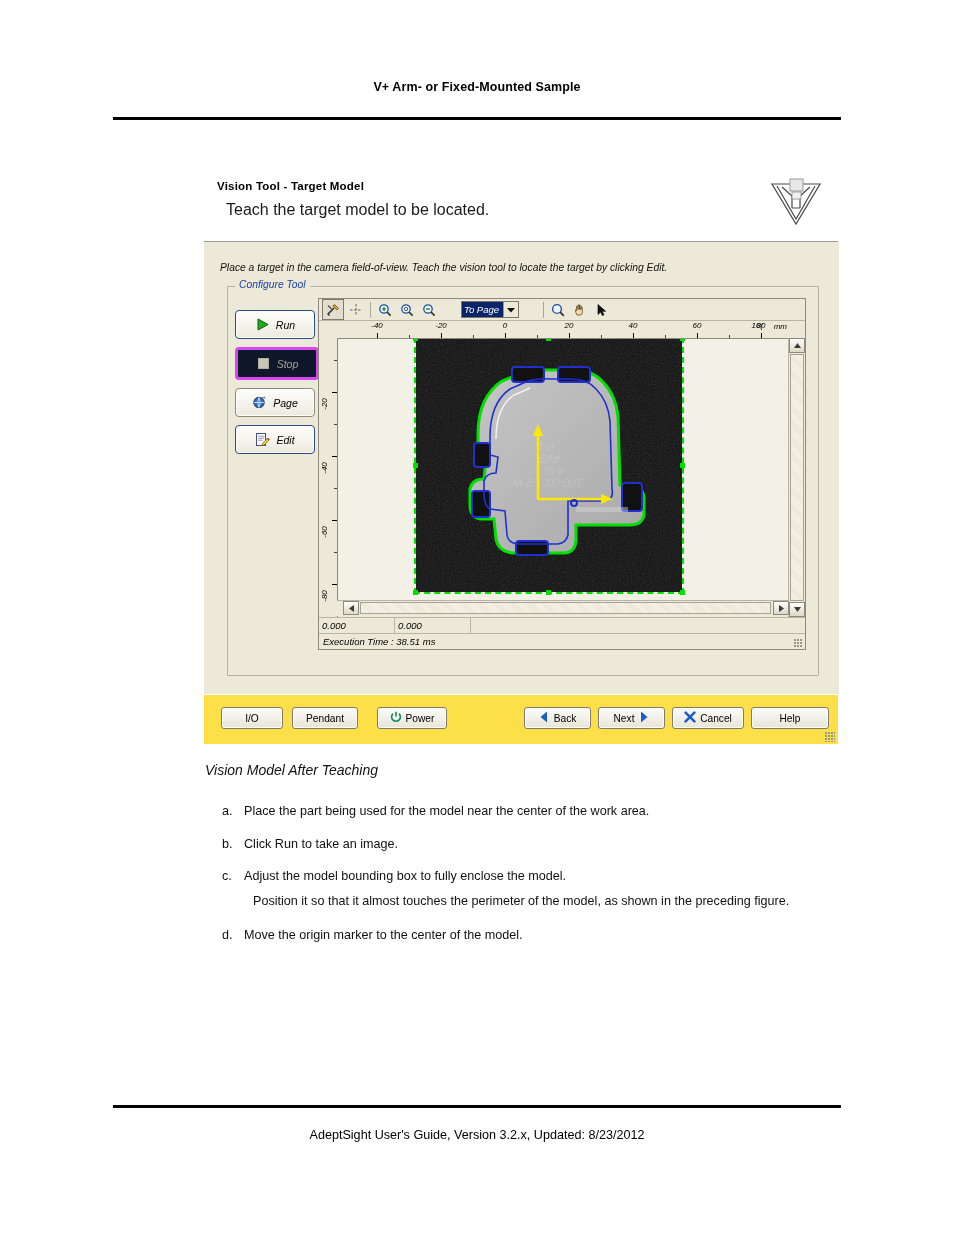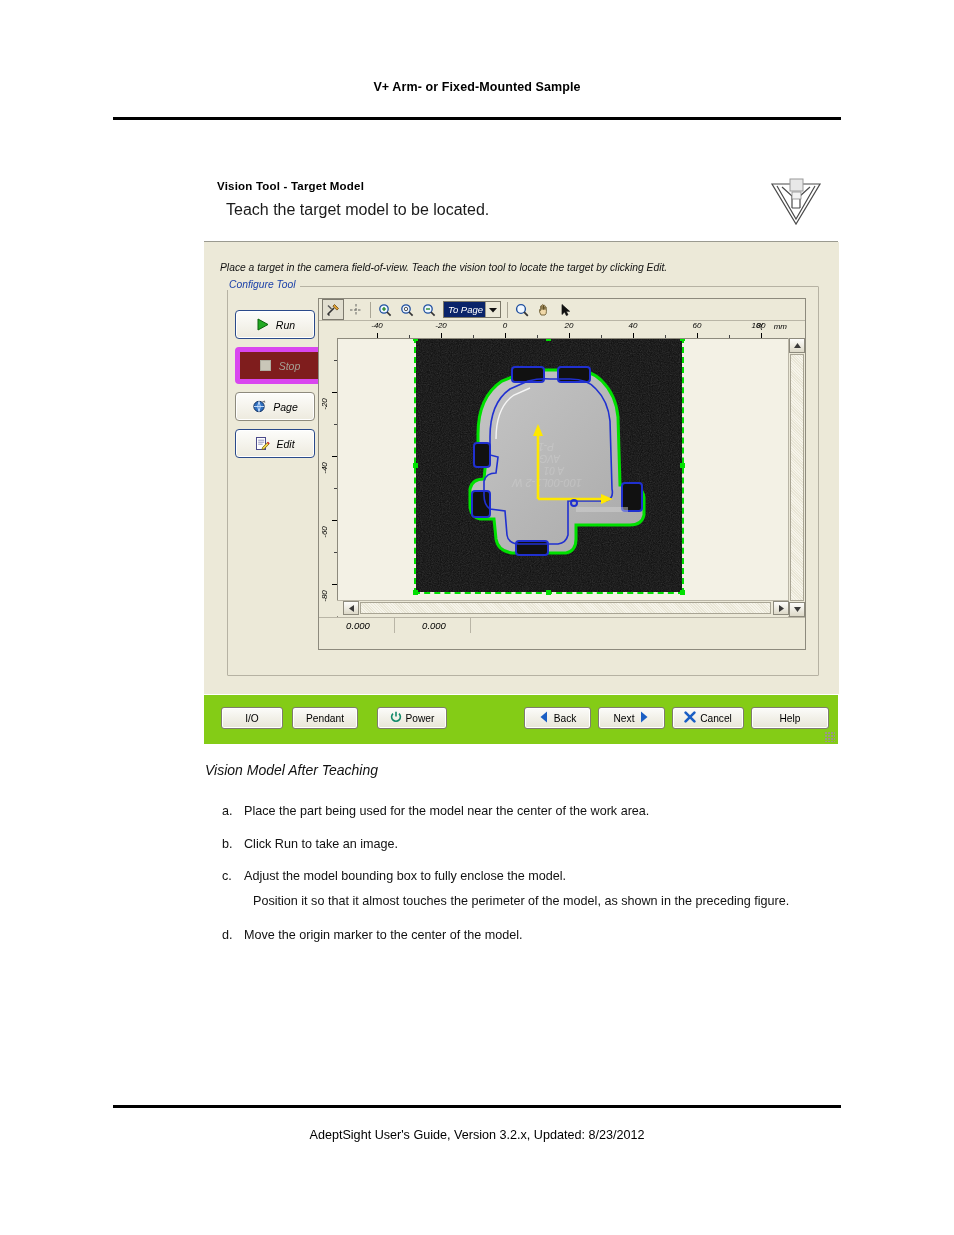--- a/index.html
+++ b/index.html
@@ -22,21 +22,20 @@
   }
   .rule-top{
     position:absolute;left:113px;width:728px;top:117px;height:3px;
     background:#000;
   }
 
   
   .dlg{
     position:absolute;left:204px;top:168px;width:634px;height:575px;
     background:#ffffff;
-    text-align:center;
   }
   .dlg-head{
     position:absolute;left:0;top:0;width:634px;height:72px;
     background:#ffffff;
   }
   .dlg-title{
     position:absolute;left:13px;top:12px;
     font-size:11.5px;font-weight:bold;color:#000;
     letter-spacing:.2px;
   }
@@ -62,41 +61,41 @@
     font-size:10.3px;color:#111;
   }
 
   
   .groupbox{
     position:absolute;left:22px;top:44px;width:590px;height:388px;
     border:1px solid #b6b2a3;
     border-radius:1px;
   }
   .groupbox-legend{
-    position:absolute;left:20px;top:37px;
+    position:absolute;left:30px;top:37px;
     background:#ECE9D8;
     padding:0 4px;
     font-size:10.3px;color:#1b40a8;
   }
 
   
   .btncol{position:absolute;left:30px;top:68px;width:80px;}
   .vbtn{
     width:78px;height:27px;margin-bottom:8px;
     background:linear-gradient(#fdfdfb,#edeade);
     border:1px solid #2a4a8a;
     border-radius:4px;
     box-shadow:inset 0 0 0 1px #ffffff;
     display:flex;align-items:center;justify-content:center;gap:6px;
     font-size:10.5px;color:#000;
     cursor:pointer;
   }
   .vbtn.plain{border:1px solid #8d8a7d;box-shadow:inset 0 0 0 1px #fff;}
   .vbtn.disabled{
-    background:#7f1d1d;border:5px solid #d946ef;box-shadow:none;
+    background:#0f172a;border:3px solid #d946ef;box-shadow:none;
     color:#a5a195;cursor:default;
   }
   .ico{width:15px;height:15px;display:inline-block;position:relative;flex:0 0 15px;}
 
   
   .viewer{
     position:absolute;left:113px;top:56px;width:488px;height:352px;
     background:#ECE9D8;
     border:1px solid #8d8a7d;
     box-sizing:border-box;
@@ -109,21 +108,21 @@
     box-sizing:border-box;padding:0 2px;
   }
   .tbtn{
     width:20px;height:19px;margin:0 1px;
     display:flex;align-items:center;justify-content:center;
     cursor:pointer;position:relative;
   }
   .tbtn.sunken{border:1px solid #7d7a6e;background:#e2dfd0;}
   .tsep{width:1px;height:16px;background:#a9a595;margin:0 3px;}
   .combo{
-    width:58px;height:17px;margin:0 3px;
+    width:58px;height:17px;margin:0 21px;
     border:1px solid #7b7869;background:#fff;
     display:flex;align-items:center;
     box-sizing:border-box;cursor:pointer;
   }
   .combo-text{
     flex:1;height:15px;line-height:15px;
     background:#0a246a;color:#fff;font-size:9.5px;
     padding-left:2px;white-space:nowrap;overflow:hidden;
   }
   .combo-arrow{
@@ -208,21 +207,21 @@
   .grip{
     position:absolute;right:2px;bottom:1px;width:9px;height:9px;
     background:
       radial-gradient(circle at 1px 1px,#8d8a7d 0.9px,transparent 1px) 0 0/3px 3px;
     opacity:.85;
   }
 
   
   .dlg-foot{
     position:absolute;left:0;top:526px;width:634px;height:49px;
-    background:#84cc16;
+    background:#fde047;
     border-top:1px solid #ffffff;
   }
   .fbtn{
     position:absolute;top:12px;height:22px;
     background:linear-gradient(#fcfcfa,#e8e5d7);
     border:1px solid #7f7c6f;border-radius:3px;
     box-shadow:inset 0 0 0 1px #ffffff;
     display:flex;align-items:center;justify-content:center;gap:4px;
     font-size:10.2px;cursor:pointer;box-sizing:border-box;
   }
@@ -533,20 +532,24 @@
               </svg>
           </div>
         </div>
 
         <div class="statrow">
           <div class="statcell" style="width:76px">0.000</div>
           <div class="statcell" style="width:76px">0.000</div>
           <div class="statcell" style="flex:1;border-right:none"></div>
         </div>
 
+        <div class="exectime">
+          <span>Execution Time : 38.51 ms</span>
+          <span class="grip"></span>
+        </div>
       </div>
     </div>
 
     <div class="dlg-foot">
       <div class="fbtn" style="left:17px;width:62px">
         <span>I/O</span>
       </div>
       <div class="fbtn" style="left:88px;width:66px">
         <span>Pendant</span>
       </div>

